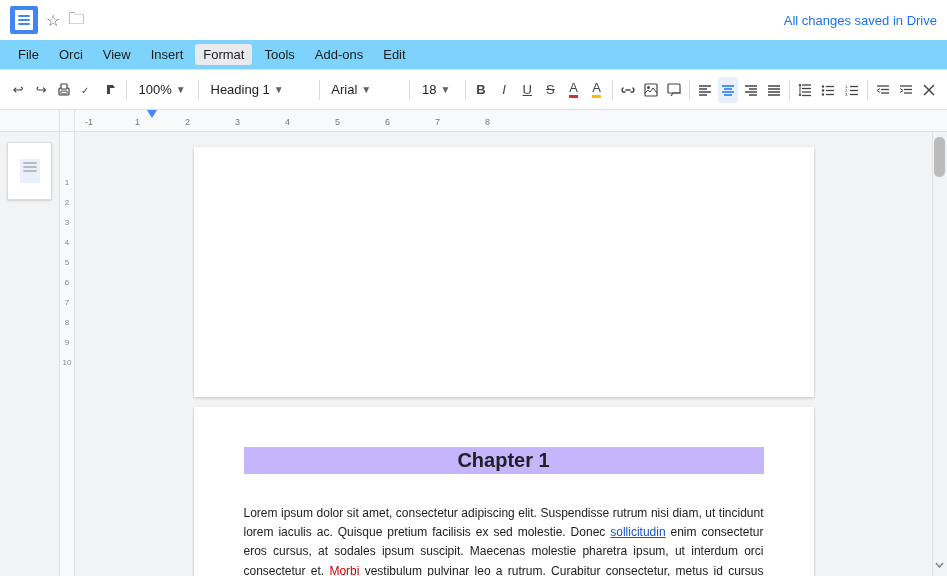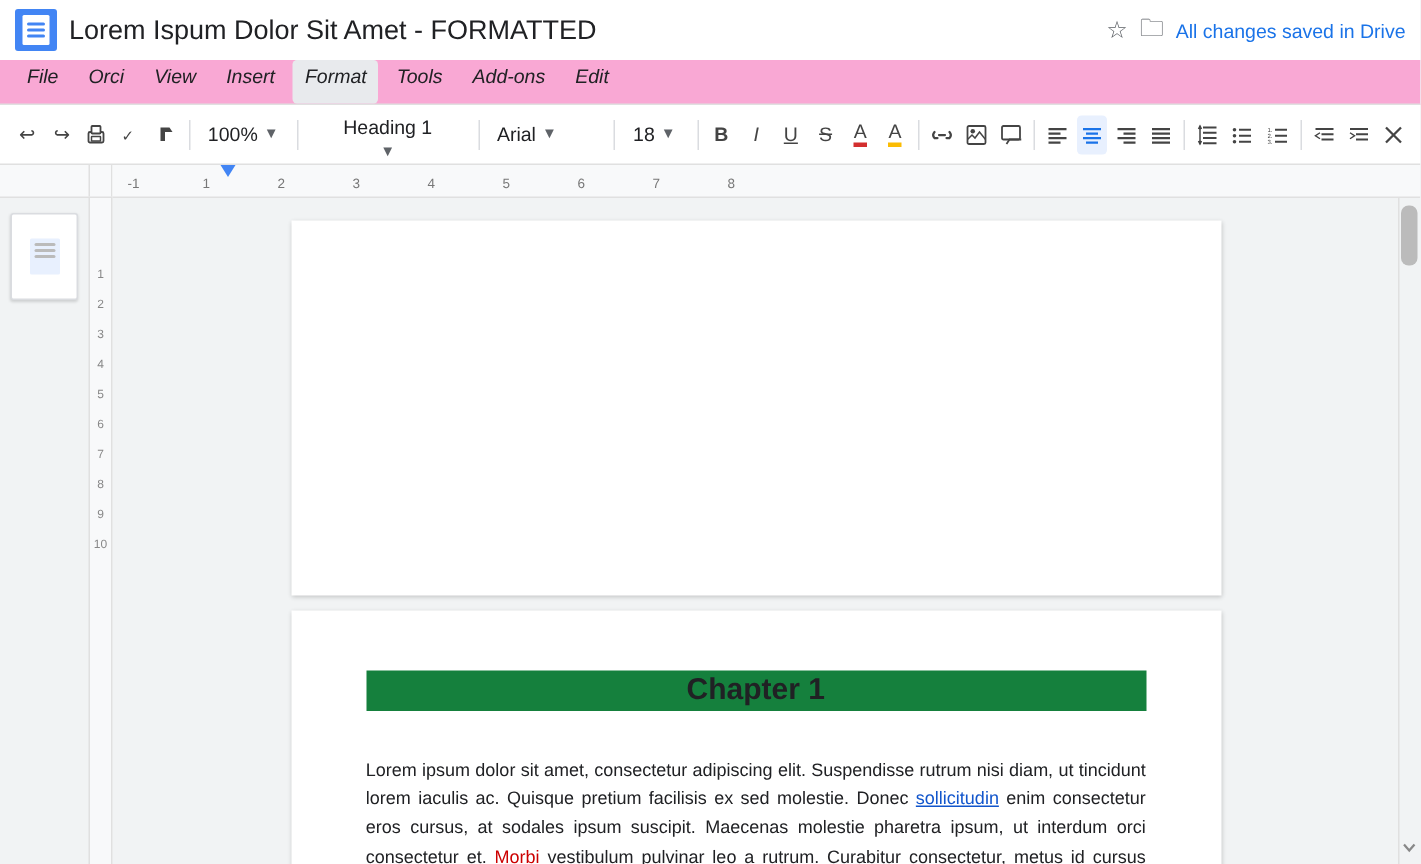--- a/index.html
+++ b/index.html
@@ -45,26 +45,26 @@
     .saved-text {
       font-size: 13px;
       color: #1a73e8;
       margin-left: auto;
       text-align: center;
     }
 
     
     .menu-bar {
       display: flex;
+      align-items: center;
       height: 30px;
-      background: #f9a8d4;
+      background: #7dd3fc;
       padding: 0 10px;
       gap: 4px;
       border-bottom: 1px solid #e0e0e0;
-      font-style: italic;
     }
     .menu-item {
       padding: 3px 8px;
       cursor: pointer;
       border-radius: 3px;
       font-size: 13px;
       color: #202124;
     }
 
     
@@ -96,21 +96,21 @@
       border: 1px solid transparent;
       border-radius: 3px;
       padding: 0 6px;
       cursor: pointer;
       font-size: 13px;
       color: #202124;
       gap: 4px;
     }
     .toolbar-dropdown .arrow { font-size: 10px; color: #5f6368; }
 
-    .style-dropdown { min-width: 110px; flex-direction: column; }
+    .style-dropdown { min-width: 110px; }
     .font-dropdown { min-width: 80px; }
     .size-dropdown { min-width: 45px; }
 
     .toolbar-btn.active { background: #e8f0fe; color: #1a73e8; }
 
     
     .main-area {
       display: flex;
       height: calc(576px - 110px);
       background: #f1f3f4;
@@ -273,21 +273,20 @@
 <body>
 
 <div class="title-bar">
   <div class="doc-icon">
     <div class="doc-icon-lines">
       <div class="doc-icon-line"></div>
       <div class="doc-icon-line"></div>
       <div class="doc-icon-line"></div>
     </div>
   </div>
-  <span class="title-text">Lorem Ispum Dolor Sit Amet - FORMATTED</span>
   <span class="title-star">☆</span>
   <span class="title-folder">🗀</span>
   <span class="saved-text">All changes saved in Drive</span>
 </div>
 
 <div class="menu-bar">
   <span class="menu-item">File</span>
   <span class="menu-item">Orci</span>
   <span class="menu-item">View</span>
   <span class="menu-item">Insert</span>
@@ -505,21 +504,21 @@
         <span class="v-ruler-mark">10</span>
       </div>
 
       <div class="document-area">
 
         <div class="page page-first">
         </div>
 
         <div class="page page-second">
           <div class="chapter-title-wrapper">
-            <span class="chapter-title" style="background:#15803d; padding:2px 32px; display:inline-block; font-size:20px; font-weight:bold;">Chapter 1</span>
+            <span class="chapter-title" style="background:#c4b5fd; padding:2px 32px; display:inline-block; font-size:20px; font-weight:bold;">Chapter 1</span>
           </div>
           <p class="body-text">
             Lorem ipsum dolor sit amet, consectetur adipiscing elit. Suspendisse rutrum nisi diam, ut tincidunt lorem iaculis ac. Quisque pretium facilisis ex sed molestie. Donec <span class="link-blue">sollicitudin</span> enim consectetur eros cursus, at sodales ipsum suscipit. Maecenas molestie pharetra ipsum, ut interdum orci consectetur et. <span class="link-red">Morbi</span> vestibulum pulvinar leo a rutrum. Curabitur consectetur, metus id cursus fermentum, ipsum arcu cursus massa, ut ornare dolor turpis vitae purus. Suspendisse ut justo in magna bibendum euismod. Duis sem neque, fringilla et condimentum vitae, volutpat a risus. Nullam aliquam, massa quis fermentum euismod, augue eros iaculis leo, ut dignissim ante turpis quis leo. Curabitur ut scelerisque neque. Nam semper tellus posuere turpis ullamcorper iaculis. Cras facilisis risus eu lectus ultricies porttitor. Aenean eu eleifend lorem. Orci varius natoque penatibus et magnis dis parturient montes, nascetur ridiculus mus.
           </p>
 
         </div>
       </div>
 
       <div class="right-scroll">
         <div style="position:absolute; top:5px; right:2px; width:11px; height:40px; background:#bbb; border-radius:5px;"></div>

